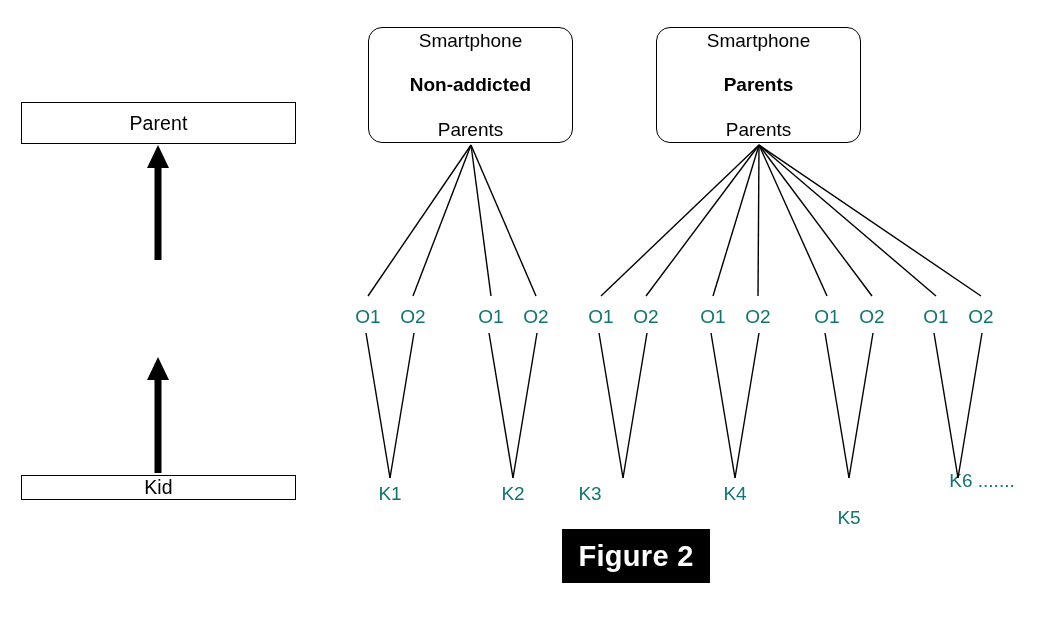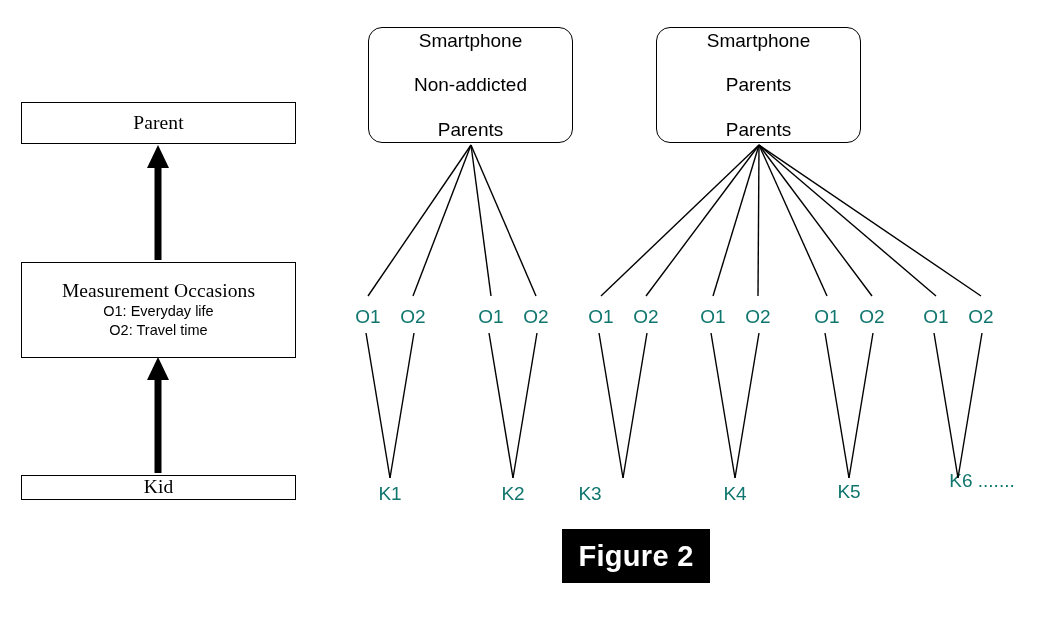--- a/index.html
+++ b/index.html
@@ -24,21 +24,20 @@
     flex-direction: column;
     align-items: center;
     justify-content: center;
     text-align: center;
     color: #000000;
   }
   .box-title {
     font-size: 19.5px;
     line-height: 1.15;
     letter-spacing: 0.1px;
-    font-family: Liberation Serif, serif;
   }
   .box-sub {
     font-size: 14.5px;
     line-height: 1.32;
   }
   .rbox {
     position: absolute;
     box-sizing: border-box;
     border: 1.7px solid #000000;
     border-radius: 14px;
@@ -48,21 +47,21 @@
     align-items: center;
     justify-content: space-between;
     text-align: center;
     color: #000000;
     line-height: 1.33;
   }
   .rbox-line {
     font-size: 19px;
   }
   .rbox-line.bold {
-    font-weight: normal;
+    font-weight: bold;
   }
   .olabel, .klabel {
     position: absolute;
     font-size: 19px;
     color: #0f766e;
     text-align: center;
     white-space: nowrap;
     transform: translateX(-50%);
   }
   .klabel.dots {
@@ -90,25 +89,20 @@
 </style>
 </head>
 <body>
 
 <div id="page">
 
   <div class="box" style="left:21px; top:102px; width:275px; height:42px;">
     <div class="box-title">Parent</div>
   </div>
 
-  <div class="box" style="left:21px; top:262px; width:275px; height:96px;">
-    <div class="box-title">Measurement Occasions</div>
-    <div class="box-sub">O1: Everyday life</div>
-    <div class="box-sub">O2: Travel time</div>
-  </div>
 
   <div class="box" style="left:21px; top:475px; width:275px; height:25px;">
     <div class="box-title">Kid</div>
   </div>
 
   <div class="rbox" style="left:368px; top:27px; width:205px; height:116px;">
     <div class="rbox-line">Smartphone</div>
     <div class="rbox-line bold">Non-addicted</div>
     <div class="rbox-line">Parents</div>
   </div>
@@ -130,21 +124,21 @@
   <div class="olabel" style="left:758px; top:306px;">O2</div>
   <div class="olabel" style="left:827px; top:306px;">O1</div>
   <div class="olabel" style="left:872px; top:306px;">O2</div>
   <div class="olabel" style="left:936px; top:306px;">O1</div>
   <div class="olabel" style="left:981px; top:306px;">O2</div>
 
   <div class="klabel" style="left:390px; top:483px;">K1</div>
   <div class="klabel" style="left:513px; top:483px;">K2</div>
   <div class="klabel" style="left:590px; top:483px;">K3</div>
   <div class="klabel" style="left:735px; top:483px;">K4</div>
-  <div class="klabel" style="left:849px; top:481px;">K5</div>
+  <div class="klabel" style="left:849px; top:507px;">K5</div>
   <div class="klabel dots" style="left:982px; top:470px;">K6 .......</div>
 
   <div class="caption" style="left:562px; top:529px; width:148px; height:54px;">
     <span>Figure 2</span>
   </div>
 
   <svg class="overlay" viewBox="0 0 1054 620">
 
     <g>
       <line x1="158" y1="473" x2="158" y2="375" stroke="#000000" stroke-width="7"></line>

